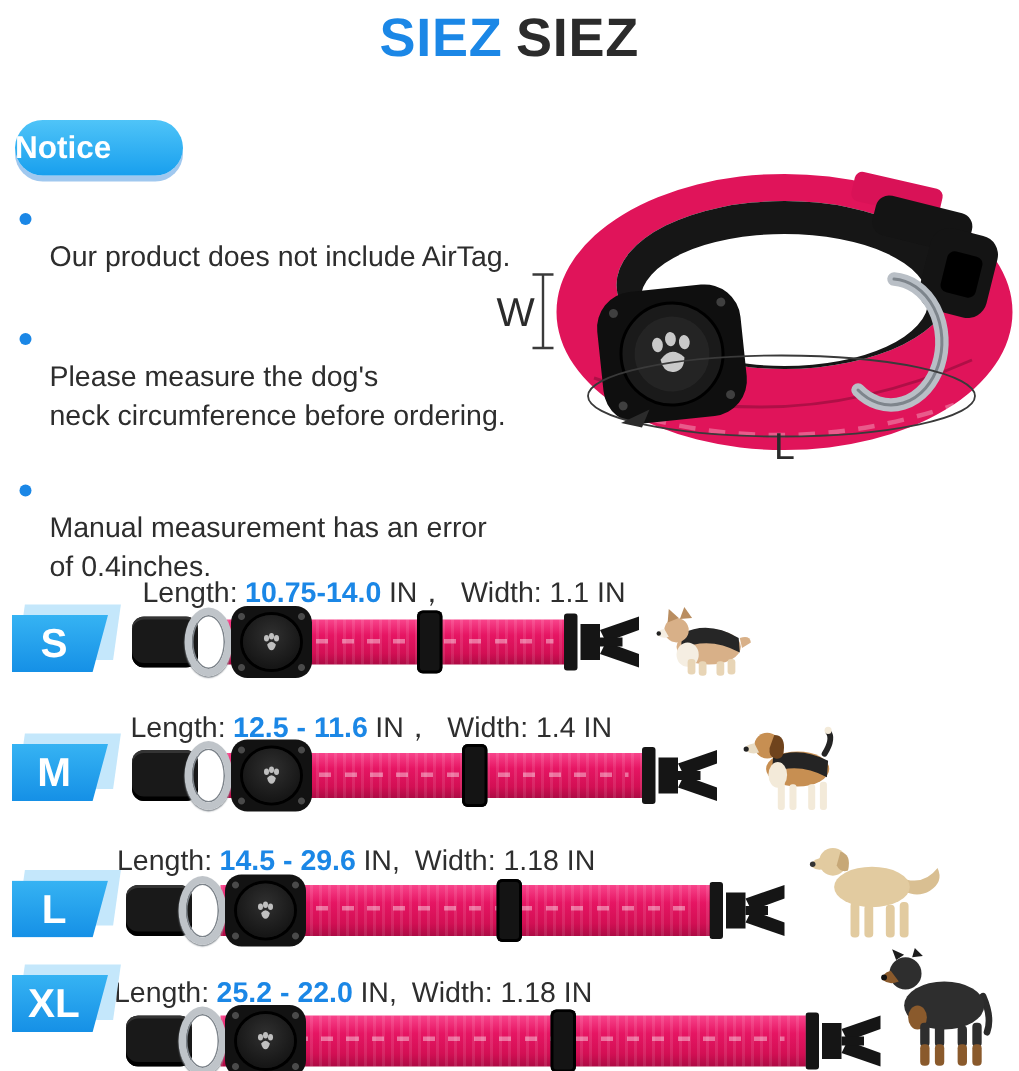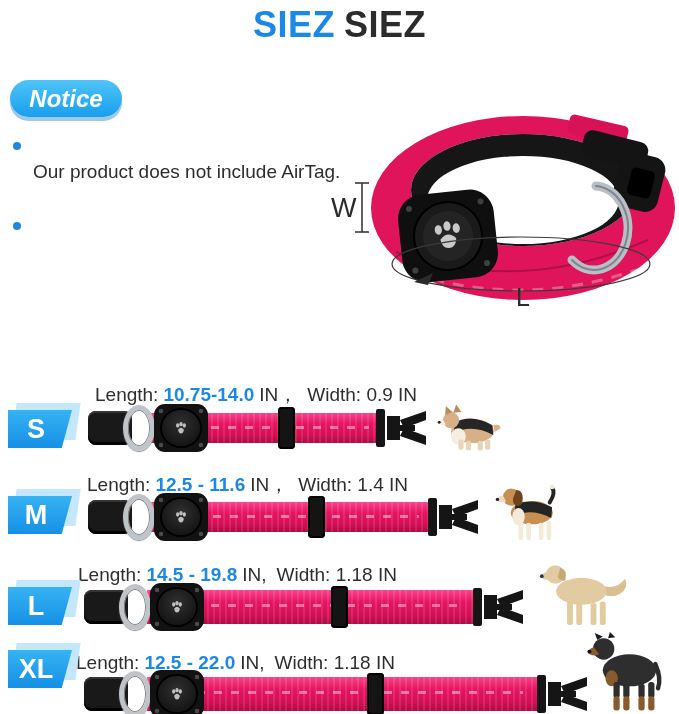--- a/index.html
+++ b/index.html
@@ -8,22 +8,22 @@
     background:#ffffff;font-family:"Liberation Sans",sans-serif;color:#2d2d2d;
   }
   
   .title{position:absolute;top:4px;left:0;width:100%;text-align:center;
     font-size:36px;font-weight:700;letter-spacing:.5px;color:#2b2b2b;}
   .title .hl{color:#1b87e6;margin-right:9px;}
   
   .notice{position:absolute;left:10px;top:80px;width:112px;height:37px;
     border-radius:20px;background:linear-gradient(180deg,#4fc4f8,#189fee);
     box-shadow:0 4px 0 rgba(18,118,214,.40);
-    display:flex;align-items:center;justify-content:center;
-    color:#fff;font-size:24px;font-weight:700;font-style:italic;}
+    display:flex;align-items:center;
+    color:#fff;font-size:21px;font-weight:700;}
   
   .bullets{position:absolute;left:10px;top:133px;width:352px;}
   .bullet{position:relative;padding-left:23px;font-size:19px;line-height:26px;
     white-space:pre-line;color:#2d2d2d;}
   .bullet .dot{position:absolute;left:3px;top:9px;width:8px;height:8px;
     border-radius:50%;background:#1b87e6;}
   .bullet.b1{margin-bottom:28px;} .bullet.b2{margin-bottom:23px;}
   
   .hero{position:absolute;left:330px;top:86px;width:349px;height:235px;}
   
@@ -78,21 +78,26 @@
 
 <div class="notice">
   <span>Notice</span>
 </div>
 
 <div class="bullets">
   <div class="bullet b1">
     <span class="dot"></span><span>Our product does not include AirTag.</span>
   </div>
   <div class="bullet b2">
-    <span class="dot"></span>
+    <span class="dot"></span><span>Please measure the dog's
+neck circumference before ordering.</span>
+  </div>
+  <div class="bullet b3">
+    <span class="dot"></span><span>Manual measurement has an error
+of 0.4inches.</span>
   </div>
 </div>
 
 <svg class="hero" viewBox="0 0 349 235">
 
   <path fill-rule="evenodd" fill="#e0145a" d="M41 122 a152 92 0 1 0 304 0 a152 92 0 1 0 -304 0 Z
            M81 104 a112 56 0 1 0 224 0 a112 56 0 1 0 -224 0 Z"></path>
 
   <path fill-rule="evenodd" fill="#161616" d="M81 104 a112 56 0 1 0 224 0 a112 56 0 1 0 -224 0 Z
            M97 114 a96 44 0 1 0 192 0 a96 44 0 1 0 -192 0 Z"></path>
@@ -134,21 +139,21 @@
     <line x1="25" y1="146" x2="39" y2="146"></line>
   </g>
   <text x="1" y="131" font-size="27" fill="#2b2b2b">W</text>
 
   <ellipse cx="191" cy="178" rx="129" ry="27" fill="none" stroke="#3a3a3a" stroke-width="1.2"></ellipse>
   <path d="M84 196 l19 -9 -5 12 z" fill="#2b2b2b"></path>
   <text x="186" y="220" font-size="25" fill="#2b2b2b">L</text>
 </svg>
 
 <div class="rowtext" style="left:95px;top:382px;">
-  <span>Length:</span><span class="blue">10.75-14.0</span><span>IN，</span><span class="wseg">Width: 0.9 IN</span>
+  <span>Length:</span><span class="blue">10.75-14.0</span><span>IN，</span><span class="wseg">Width: 1.1 IN</span>
 </div>
 <div class="badge" style="top:410px;">
   <span class="back"></span>
   <span class="front">S</span>
 </div>
 <div class="collar size-s" style="left:88px;top:404px;width:340px;">
   <span class="c-buckle-f"></span>
   <span class="c-ring"></span>
   <span class="c-strap"></span>
   <span class="c-airtag">
@@ -234,21 +239,21 @@
       <rect x="60" y="54" width="6" height="22" rx="2.5"></rect>
       <rect x="70" y="52" width="6" height="24" rx="2.5"></rect>
     </g>
   <circle cx="25" cy="21" r="11" fill="#c78f52"></circle>
   <path d="M14 19 q-8 1 -8 6 q5 4 12 2 z" fill="#e9dcc4"></path>
   <circle cx="7" cy="24" r="2.2" fill="#222"></circle>
   <path d="M31 12 q10 0 8 15 q-1 6 -7 5 q-6 -1 -5 -9 z" fill="#6f431c"></path>
 </svg>
 
 <div class="rowtext" style="left:78px;top:564px;">
-  <span>Length:</span><span class="blue">14.5 - 19.8</span><span>IN,</span><span class="wseg">Width: 1.18 IN</span>
+  <span>Length:</span><span class="blue">14.5 - 29.6</span><span>IN,</span><span class="wseg">Width: 1.18 IN</span>
 </div>
 <div class="badge" style="top:587px;">
   <span class="back"></span>
   <span class="front">L</span>
 </div>
 <div class="collar size-l" style="left:84px;top:583px;width:441px;">
   <span class="c-buckle-f"></span>
   <span class="c-ring"></span>
   <span class="c-strap"></span>
   <span class="c-airtag">
@@ -281,21 +286,21 @@
       <rect x="64" y="56" width="7" height="26" rx="3"></rect>
       <rect x="75" y="54" width="7" height="28" rx="3"></rect>
     </g>
   <circle cx="22" cy="22" r="11" fill="#e2cba0"></circle>
   <path d="M12 19 q-8 2 -7 7 q5 4 12 1 z" fill="#e2cba0"></path>
   <circle cx="6" cy="24" r="2.2" fill="#333"></circle>
   <path d="M28 14 q9 2 6 15 q-6 2 -9 -4 z" fill="#c7a877"></path>
 </svg>
 
 <div class="rowtext" style="left:76px;top:652px;">
-  <span>Length:</span><span class="blue">12.5 - 22.0</span><span>IN,</span><span class="wseg">Width: 1.18 IN</span>
+  <span>Length:</span><span class="blue">25.2 - 22.0</span><span>IN,</span><span class="wseg">Width: 1.18 IN</span>
 </div>
 <div class="badge" style="top:650px;text-decoration:underline;">
   <span class="back"></span>
   <span class="front">XL</span>
 </div>
 <div class="collar size-xl" style="left:84px;top:670px;width:505px;">
   <span class="c-buckle-f"></span>
   <span class="c-ring"></span>
   <span class="c-strap"></span>
   <span class="c-airtag">

